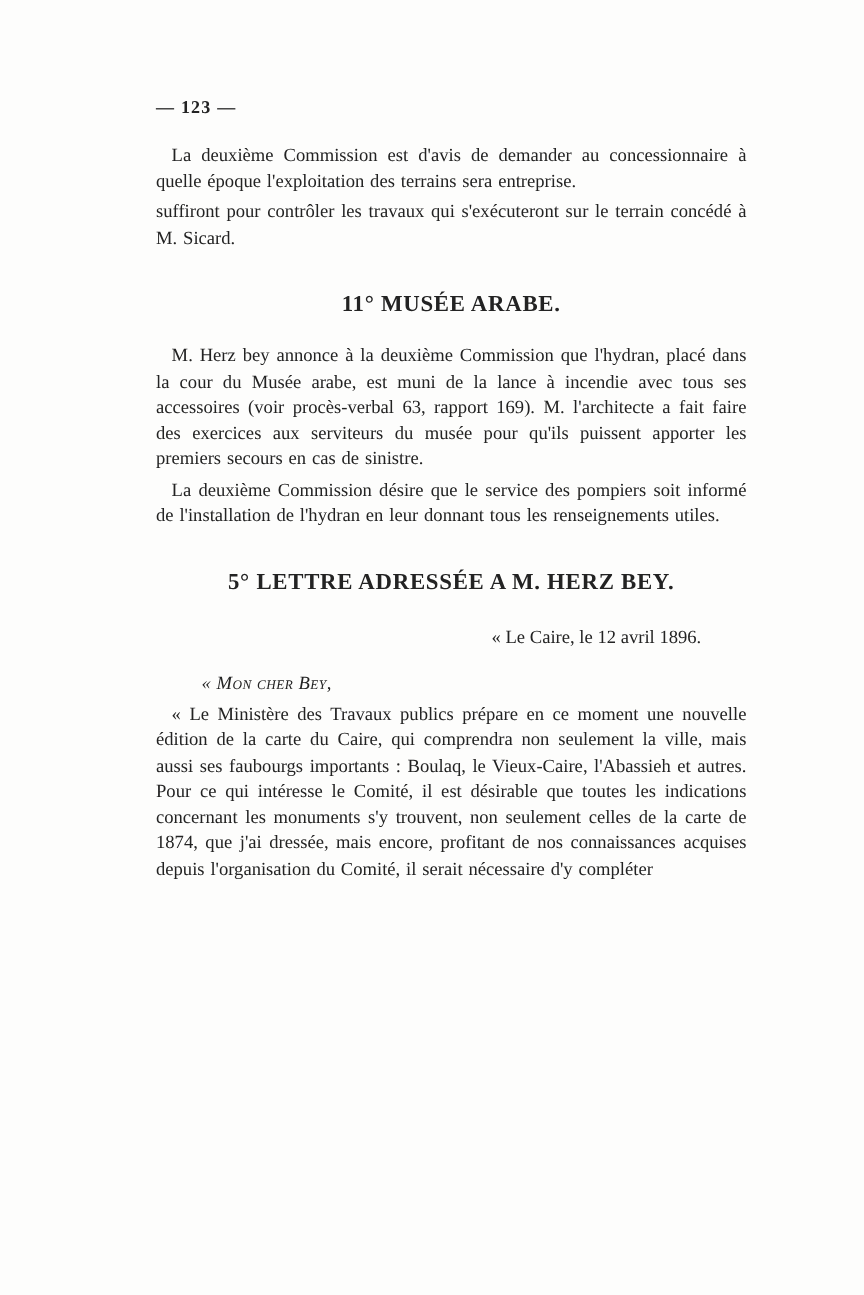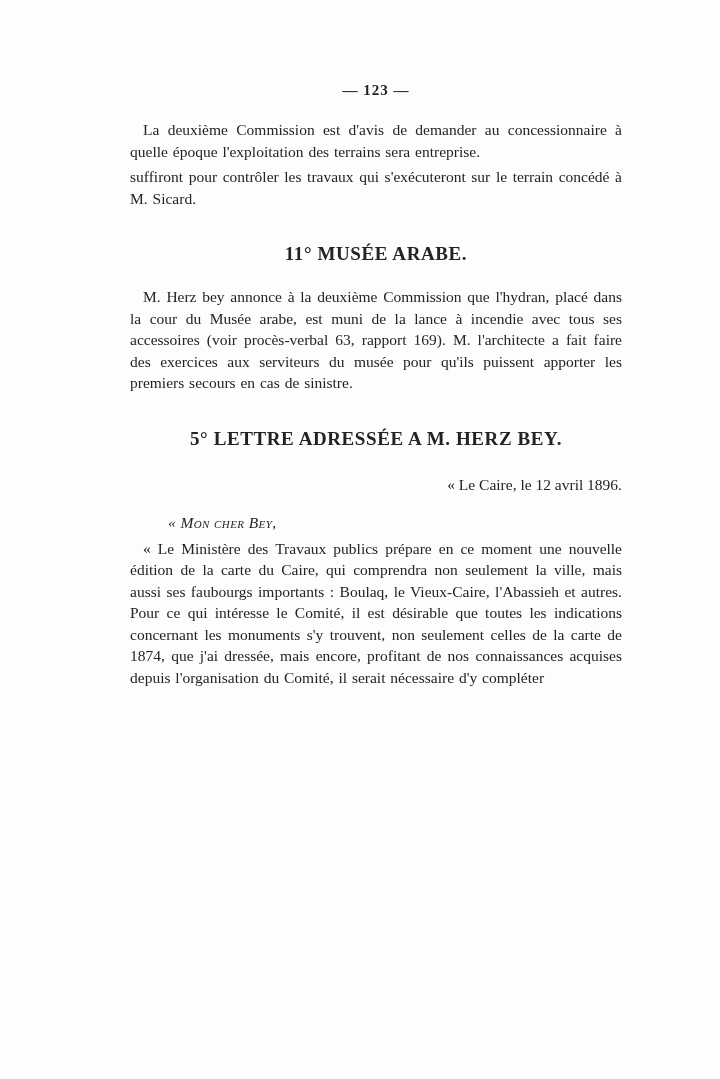--- a/index.html
+++ b/index.html
@@ -20,21 +20,21 @@
       overflow: hidden;
       box-sizing: border-box;
     }
     .text-block {
       position: absolute;
       top: 82px;
       left: 130px;
       width: 492px;
     }
     .page-number {
-      text-align: center;
+      text-align: left;
       font-weight: bold;
       font-size: 15px;
       letter-spacing: 1px;
       margin: 0 0 20px 0;
     }
     .para {
       margin: 4px 0 0 0;
       line-height: 21.5px;
       text-align: justify;
       text-indent: 13px;
@@ -48,21 +48,21 @@
       text-align: center;
       font-size: 19px;
       font-weight: bold;
       letter-spacing: 0.6px;
       line-height: 18px;
     }
     .dateline {
       margin: 26px 0 0 0;
       padding-left: 242px;
       line-height: 21.5px;
-      text-align: right;
+      text-align: center;
     }
     .salutation {
       margin: 17px 0 0 0;
       padding-left: 38px;
       line-height: 21.5px;
       font-variant: small-caps;
       letter-spacing: 0.4px;
       font-style: italic;
     }
   </style>
@@ -75,20 +75,21 @@
     <div class="page-number">— 123 —</div>
 
     <p class="para">La deuxième Commission est d'avis de demander au concessionnaire à quelle époque l'exploitation des terrains sera entreprise.</p>
 
     <p class="para no-indent">suffiront pour contrôler les travaux qui s'exécuteront sur le terrain concédé à M. Sicard.</p>
 
     <h2 class="section-heading">11° MUSÉE ARABE.</h2>
 
     <p class="para">M. Herz bey annonce à la deuxième Commission que l'hydran, placé dans la cour du Musée arabe, est muni de la lance à incendie avec tous ses accessoires (voir procès-verbal 63, rapport 169). M. l'architecte a fait faire des exercices aux serviteurs du musée pour qu'ils puissent apporter les premiers secours en cas de sinistre.</p>
 
+    <p class="para">La deuxième Commission désire que le service des pompiers soit informé de l'installation de l'hydran en leur donnant tous les renseignements utiles.</p>
 
     <h2 class="section-heading">5° LETTRE ADRESSÉE A M. HERZ BEY.</h2>
 
 
     <p class="dateline">« Le Caire, le 12 avril 1896.</p>
 
     <p class="salutation">« Mon cher Bey,</p>
 
 
     <p class="para">« Le Ministère des Travaux publics prépare en ce moment une nouvelle édition de la carte du Caire, qui comprendra non seulement la ville, mais aussi ses faubourgs importants : Boulaq, le Vieux-Caire, l'Abassieh et autres. Pour ce qui intéresse le Comité, il est désirable que toutes les indications concernant les monuments s'y trouvent, non seulement celles de la carte de 1874, que j'ai dressée, mais encore, profitant de nos connaissances acquises depuis l'organisation du Comité, il serait nécessaire d'y compléter</p>

